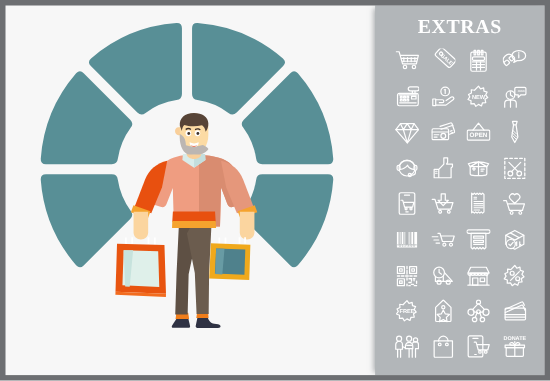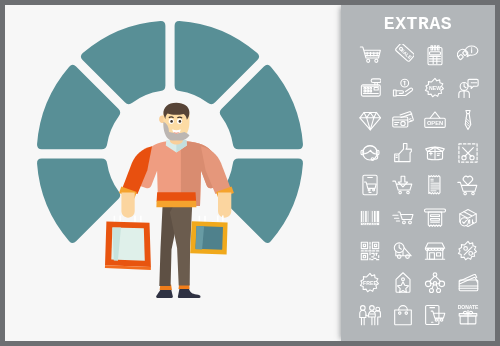--- a/index.html
+++ b/index.html
@@ -6,21 +6,21 @@
   html,body{margin:0;padding:0;background:#6d6f72;}
   body{width:500px;height:346px;overflow:hidden;
        font-family:"Liberation Sans",sans-serif;}
   #stage{position:relative;width:500px;height:346px;overflow:hidden;background:#f7f7f7;}
   svg.art{position:absolute;left:0;top:0;display:block;}
   .frame{position:absolute;left:0;top:0;width:500px;height:346px;pointer-events:none;
          border:5px solid #6d6f72;box-sizing:border-box;}
   .panel{position:absolute;left:341px;top:5px;width:154px;height:336px;background:#b2b6b9;
          box-shadow:-3px 0 5px -2px rgba(90,95,100,.55);}
   .panel-title{position:absolute;left:0;top:9px;width:154px;text-align:center;color:#fff;
-        font-size:18px;font-weight:bold;letter-spacing:.6px;font-family:Liberation Mono, monospace;}
+        font-size:18px;font-weight:bold;letter-spacing:.6px;font-family:Liberation Serif, serif;}
   .icon-grid{position:absolute;left:0;top:0;width:154px;height:336px;}
   .icon-cell{position:absolute;width:22px;height:22px;}
   .icon-cell svg{width:22px;height:22px;display:block;}
 </style>
 </head>
 <body>
 
 <div id="stage">
 
   <svg class="art" width="500" height="346" viewBox="0 0 500 346">

